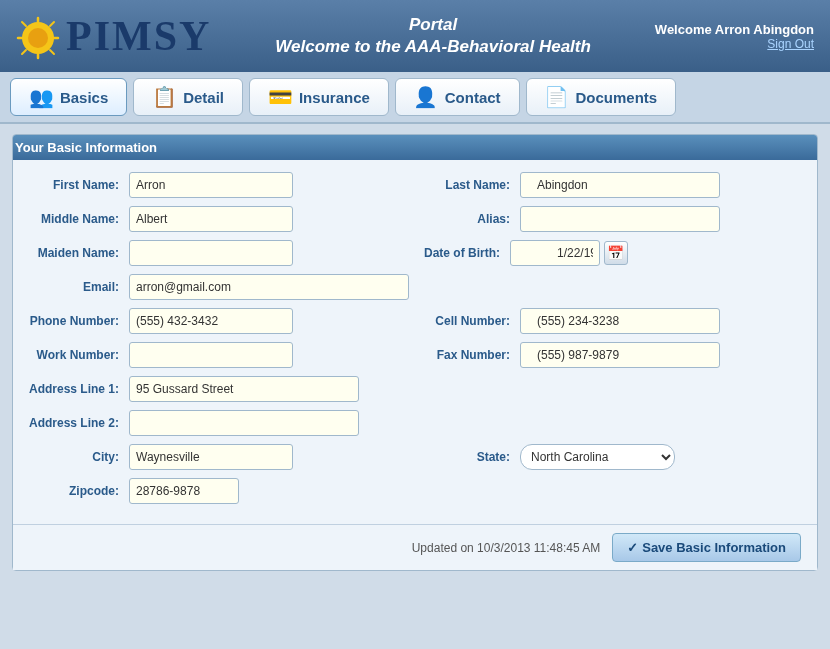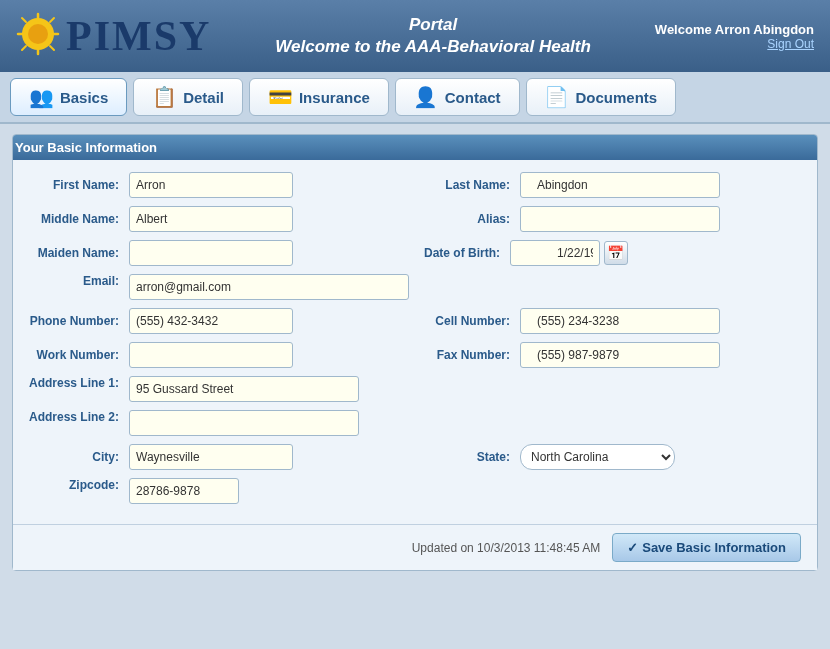--- a/index.html
+++ b/index.html
@@ -14,21 +14,21 @@
     
     .header {
       background: linear-gradient(to bottom, #5a7fa8, #3a5f88);
       display: flex;
       align-items: center;
       padding: 8px 16px;
       height: 72px;
     }
     .logo-area {
       display: flex;
-      align-items: flex-start;
+      align-items: flex-end;
       gap: 6px;
     }
     .logo-sun {
       width: 44px;
       height: 44px;
     }
     .logo-text {
       font-size: 42px;
       font-weight: bold;
       color: #1a3a6a;
@@ -105,20 +105,21 @@
       padding: 5px 2px;
       border-radius: 3px 3px 0 0;
     }
     .form-body {
       padding: 12px 16px;
       background: #eef4fa;
     }
 
     .form-row {
       display: flex;
+      align-items: center;
       margin-bottom: 8px;
       gap: 10px;
     }
     .form-label {
       color: #2a5a8a;
       font-size: 12px;
       font-weight: bold;
       min-width: 90px;
       text-align: right;
     }

